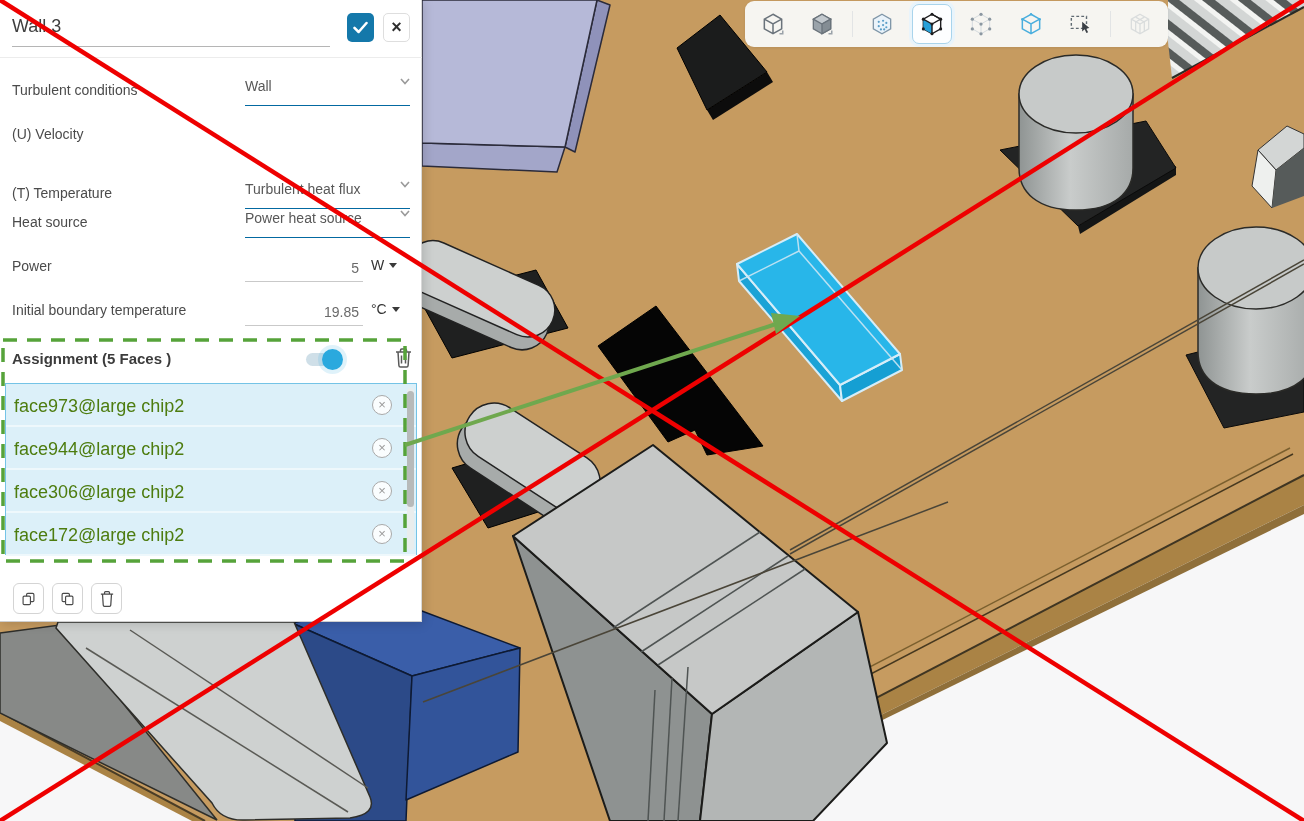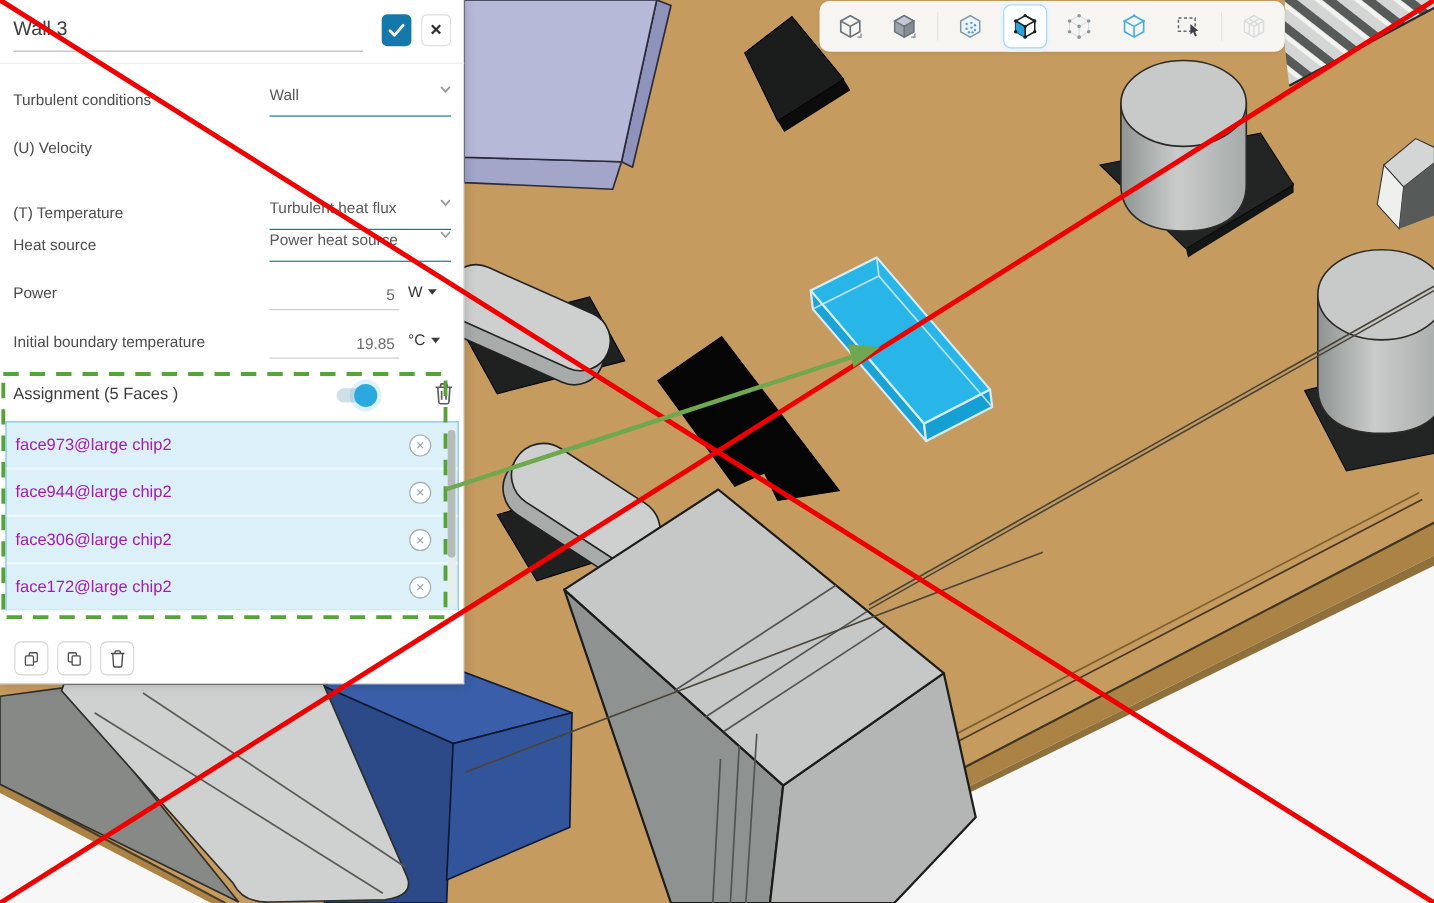--- a/index.html
+++ b/index.html
@@ -39,32 +39,32 @@
   .chev { width:10px; height:7px; flex:0 0 auto; }
   .num-wrap { position:absolute; left:245px; top:9px; width:118px; height:28px; border-bottom:1px solid #c9c9c9;
               display:flex; align-items:center; justify-content:flex-end; }
   .num-value { font-size:14px; color:#6a6a6a; padding-right:4px; }
   .unit-wrap { position:absolute; left:371px; top:12px; display:flex; align-items:center; gap:5px; }
   .unit-label { font-size:14px; color:#333; }
   .unit-caret { width:0; height:0; border-left:4px solid transparent; border-right:4px solid transparent;
                 border-top:5px solid #3a3a3a; }
 
   #assign-header { position:absolute; left:0; top:344px; width:422px; height:30px; }
-  #assign-title { position:absolute; left:12px; top:6px; font-size:15px; font-weight:normal; color:#3c3c3c; }
+  #assign-title { position:absolute; left:12px; top:6px; font-size:15px; font-weight:bold; color:#3c3c3c; }
   #assign-toggle { position:absolute; left:306px; top:9px; width:33px; height:13px; border-radius:7px;
                    background:#cfdfe8; cursor:pointer; }
   #assign-toggle .knob { position:absolute; right:-4px; top:-4px; width:21px; height:21px; border-radius:50%;
                          background:#2aa9de; box-shadow:0 0 0 4px rgba(42,169,222,.15); }
   .trash-btn { position:absolute; left:391px; top:2px; width:24px; height:26px; background:transparent; border:none; cursor:pointer; }
 
   #face-list { position:absolute; left:5px; top:383px; width:412px; height:172px; background:#dcf0f9;
                border:1px solid #74c3e6; }
   .face-row { position:relative; height:43px; border-bottom:2px solid #eef8fc; }
   .face-row:last-child { border-bottom:none; }
-  .face-label { position:absolute; left:8px; top:12px; font-size:15px; color:#a21caf;text-align:center; }
+  .face-label { position:absolute; left:8px; top:12px; font-size:18px; color:#4d7c0f;text-align:center; }
   .face-remove { position:absolute; right:24px; top:11px; width:20px; height:20px; border-radius:50%;
                  border:1px solid #a9a9a9; background:rgba(255,255,255,.85); color:#9a9a9a;
                  font-size:13px; line-height:17px; text-align:center; cursor:pointer; }
   #face-scrollbar { position:absolute; right:2px; top:4px; width:7px; height:162px; background:#e9eded; border-radius:4px; }
   #face-scroll-thumb { position:absolute; left:0; top:3px; width:7px; height:116px; background:#b7baba; border-radius:4px; }
 
   #panel-footer { position:absolute; left:0; top:575px; width:422px; height:47px; }
   .ftr-btn { position:absolute; top:8px; width:31px; height:31px; border:1px solid #d4d4d4; border-radius:6px;
              background:#fff; display:flex; align-items:center; justify-content:center; cursor:pointer; }
 

